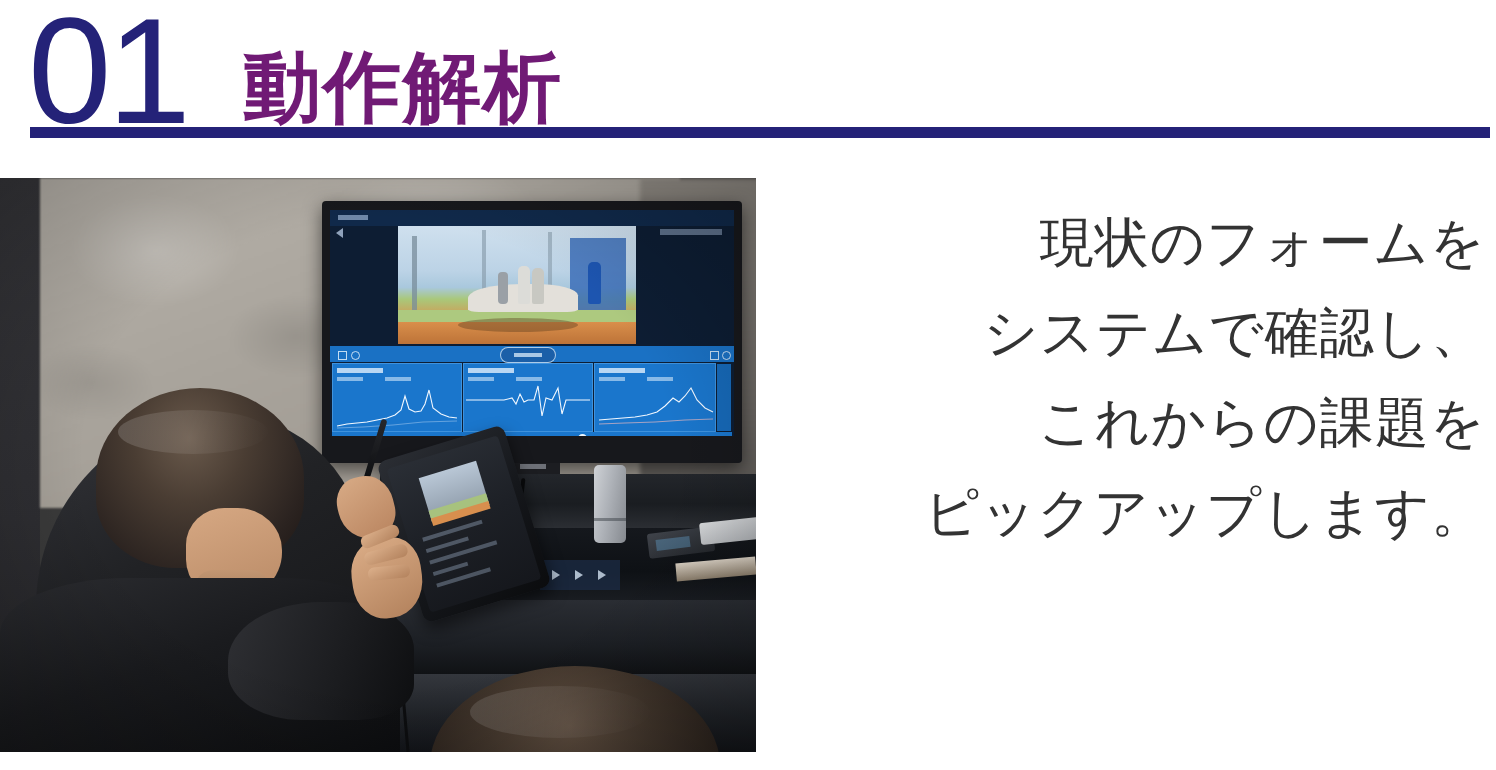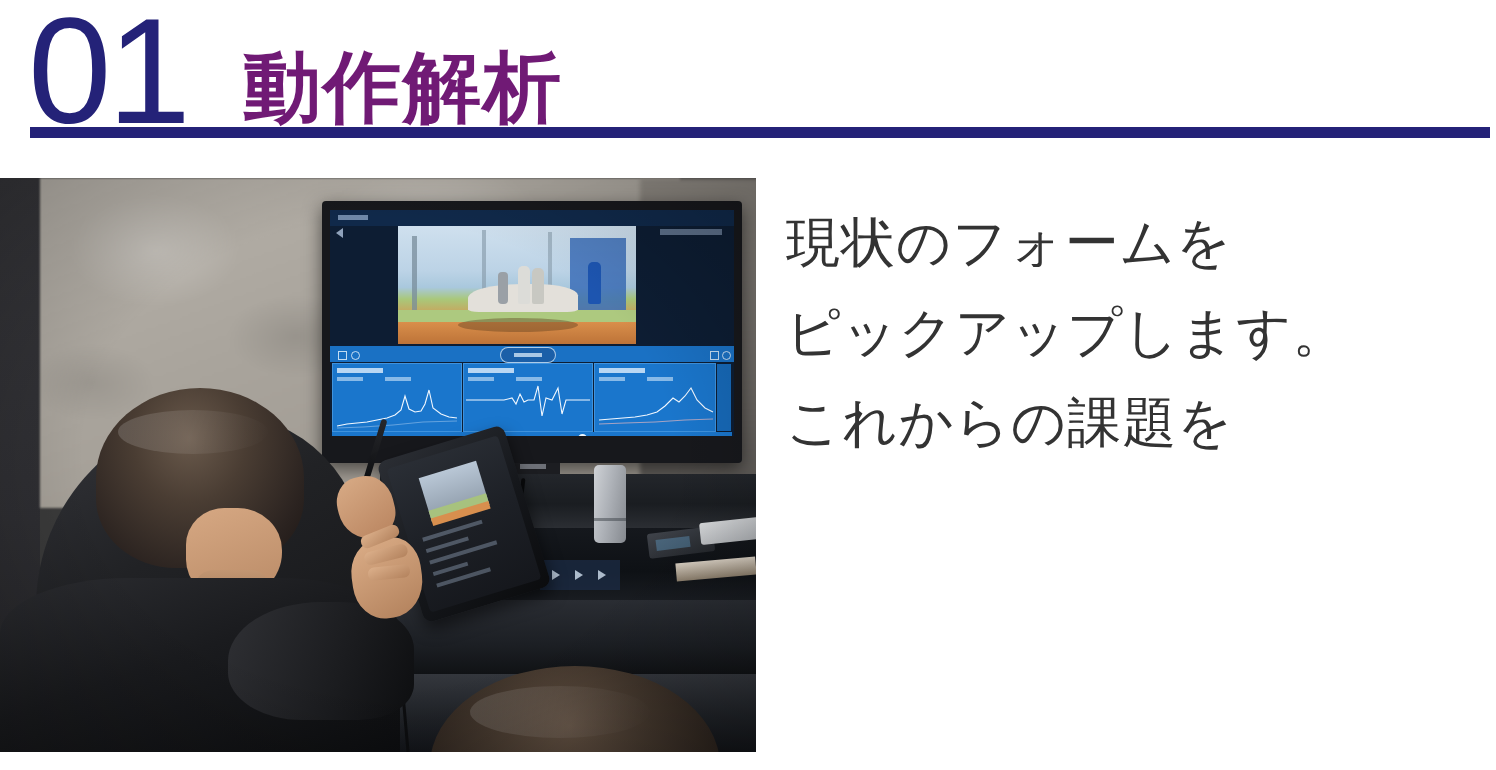--- a/index.html
+++ b/index.html
@@ -320,20 +320,21 @@
   }
 
   
   .body-text{
     position:absolute;left:786px;top:198px;width:700px;
     font-family:"DejaVu Serif",serif;
     font-size:54px;
     line-height:90px;
     color:#333333;
     letter-spacing:1px;
+    text-align:right;
   }
   .body-text div{white-space:nowrap;}
 </style>
 </head>
 <body>
 
 <div class="header">
   <div class="header-number">01</div>
   <div class="header-title">動作解析</div>
   <div class="header-rule"></div>
@@ -457,15 +458,16 @@
   <div class="finger f2"></div>
   <div class="finger f3"></div>
 
   <div class="ph-layer student"></div>
 
   <div class="ph-layer photo-vignette"></div>
 </div>
 
 <div class="body-text">
   <div>現状のフォームを</div>
+  <div>システムで確認し、</div>
+  <div>これからの課題を</div>
   <div>ピックアップします。</div>
-  <div>これからの課題を</div>
 </div>
 
 </body></html>

